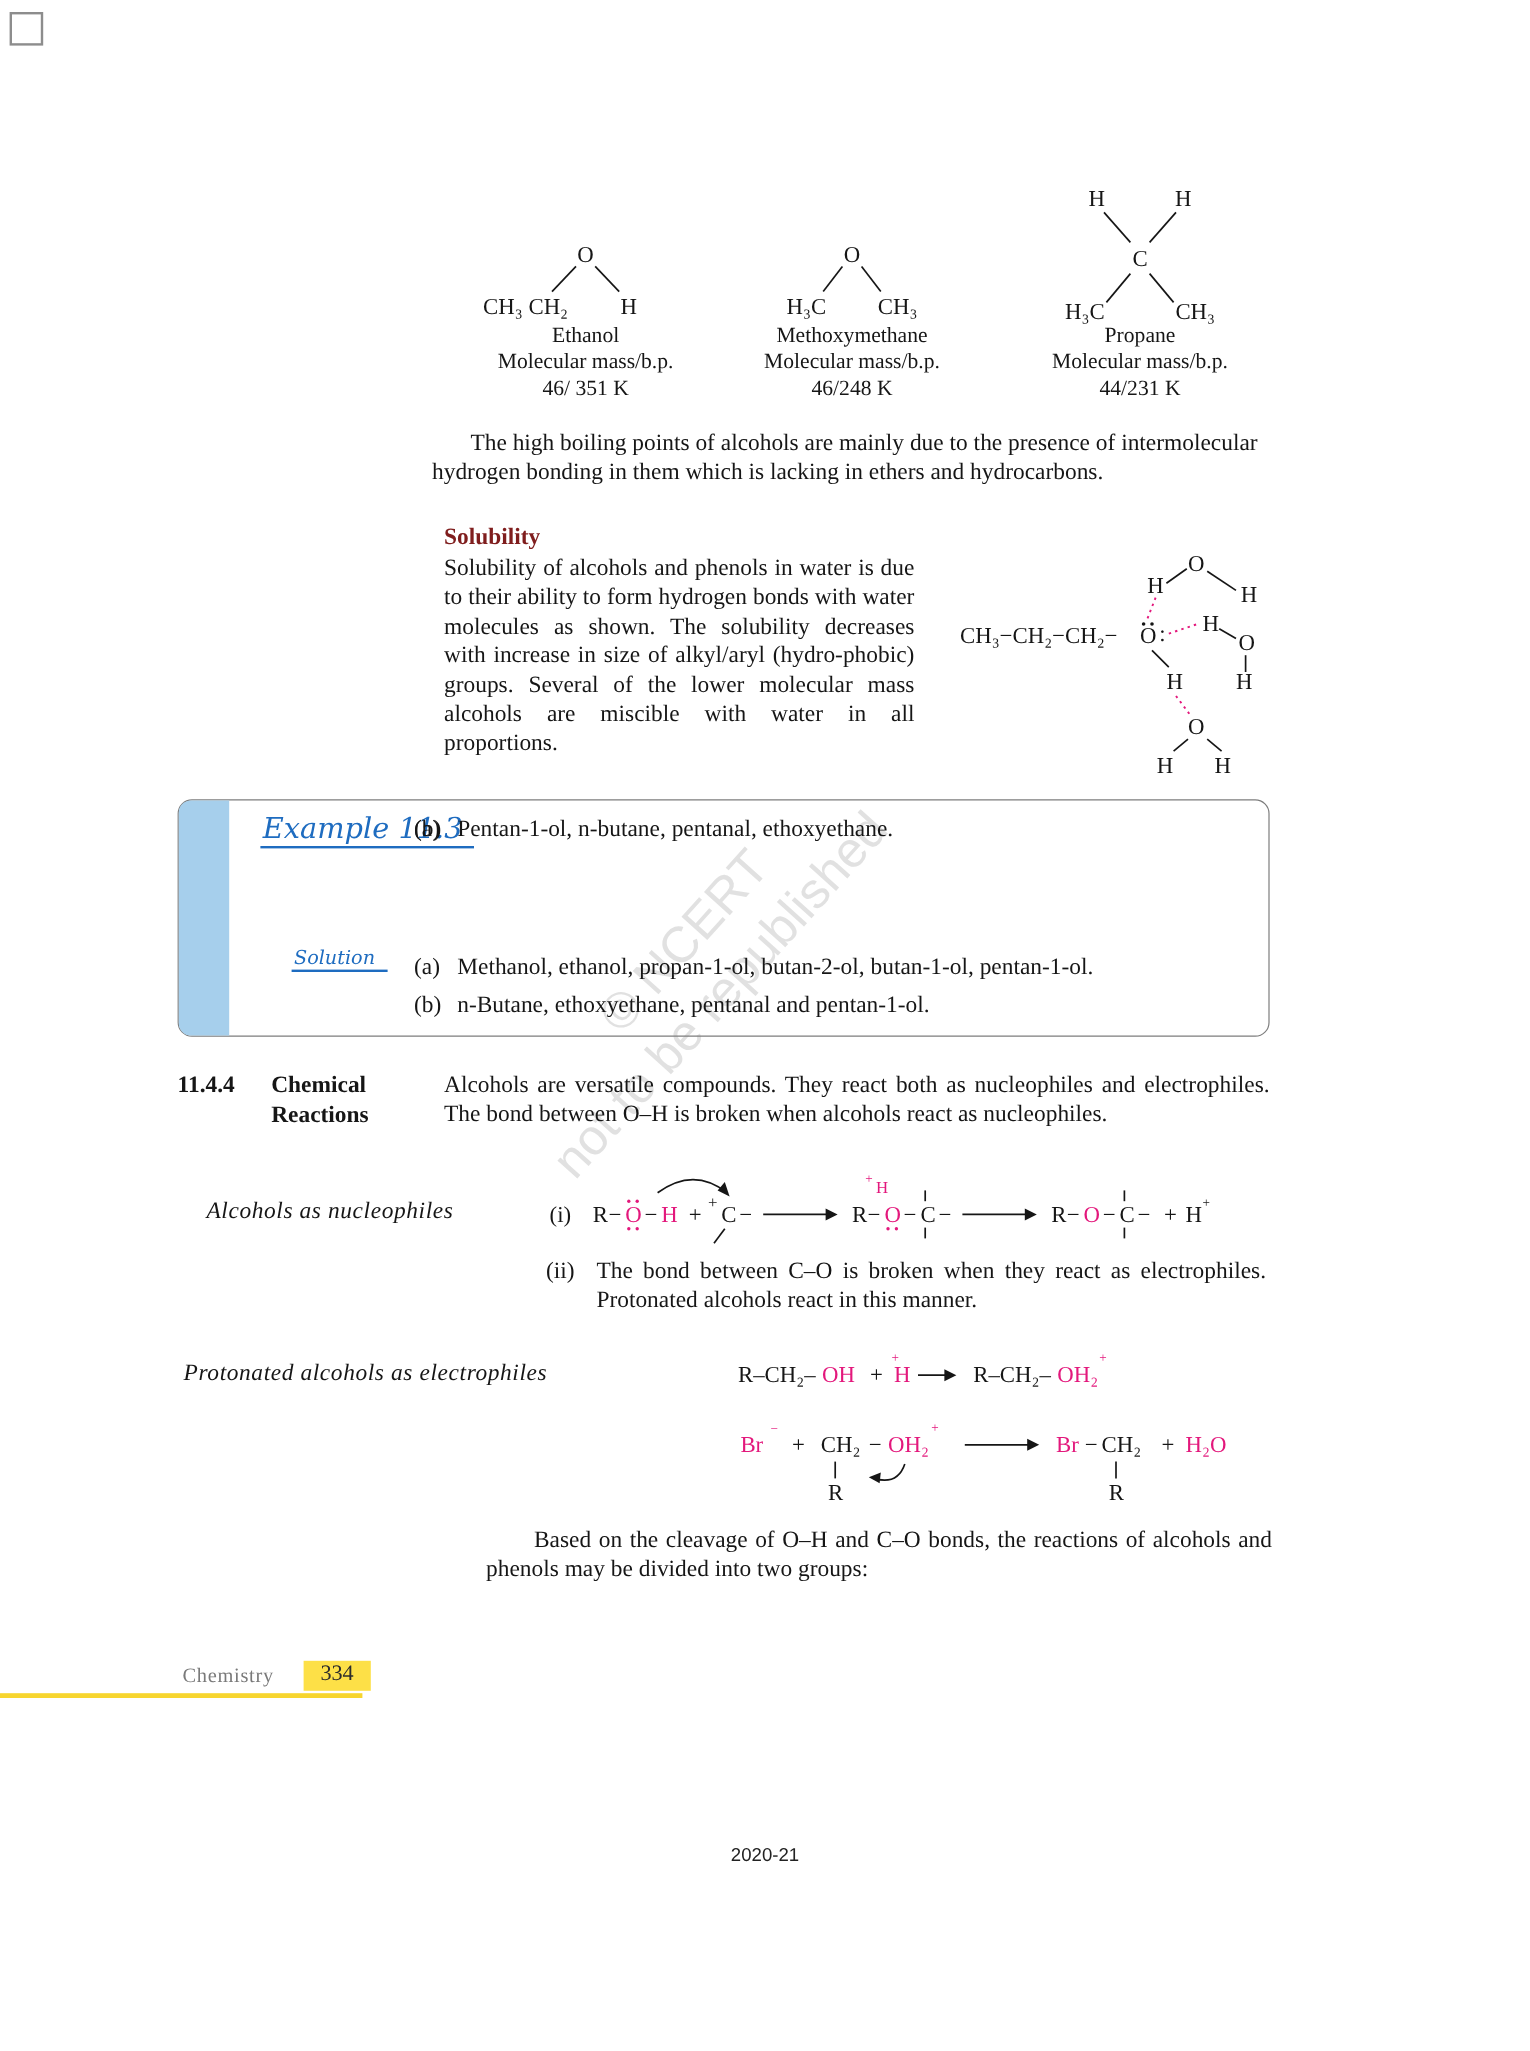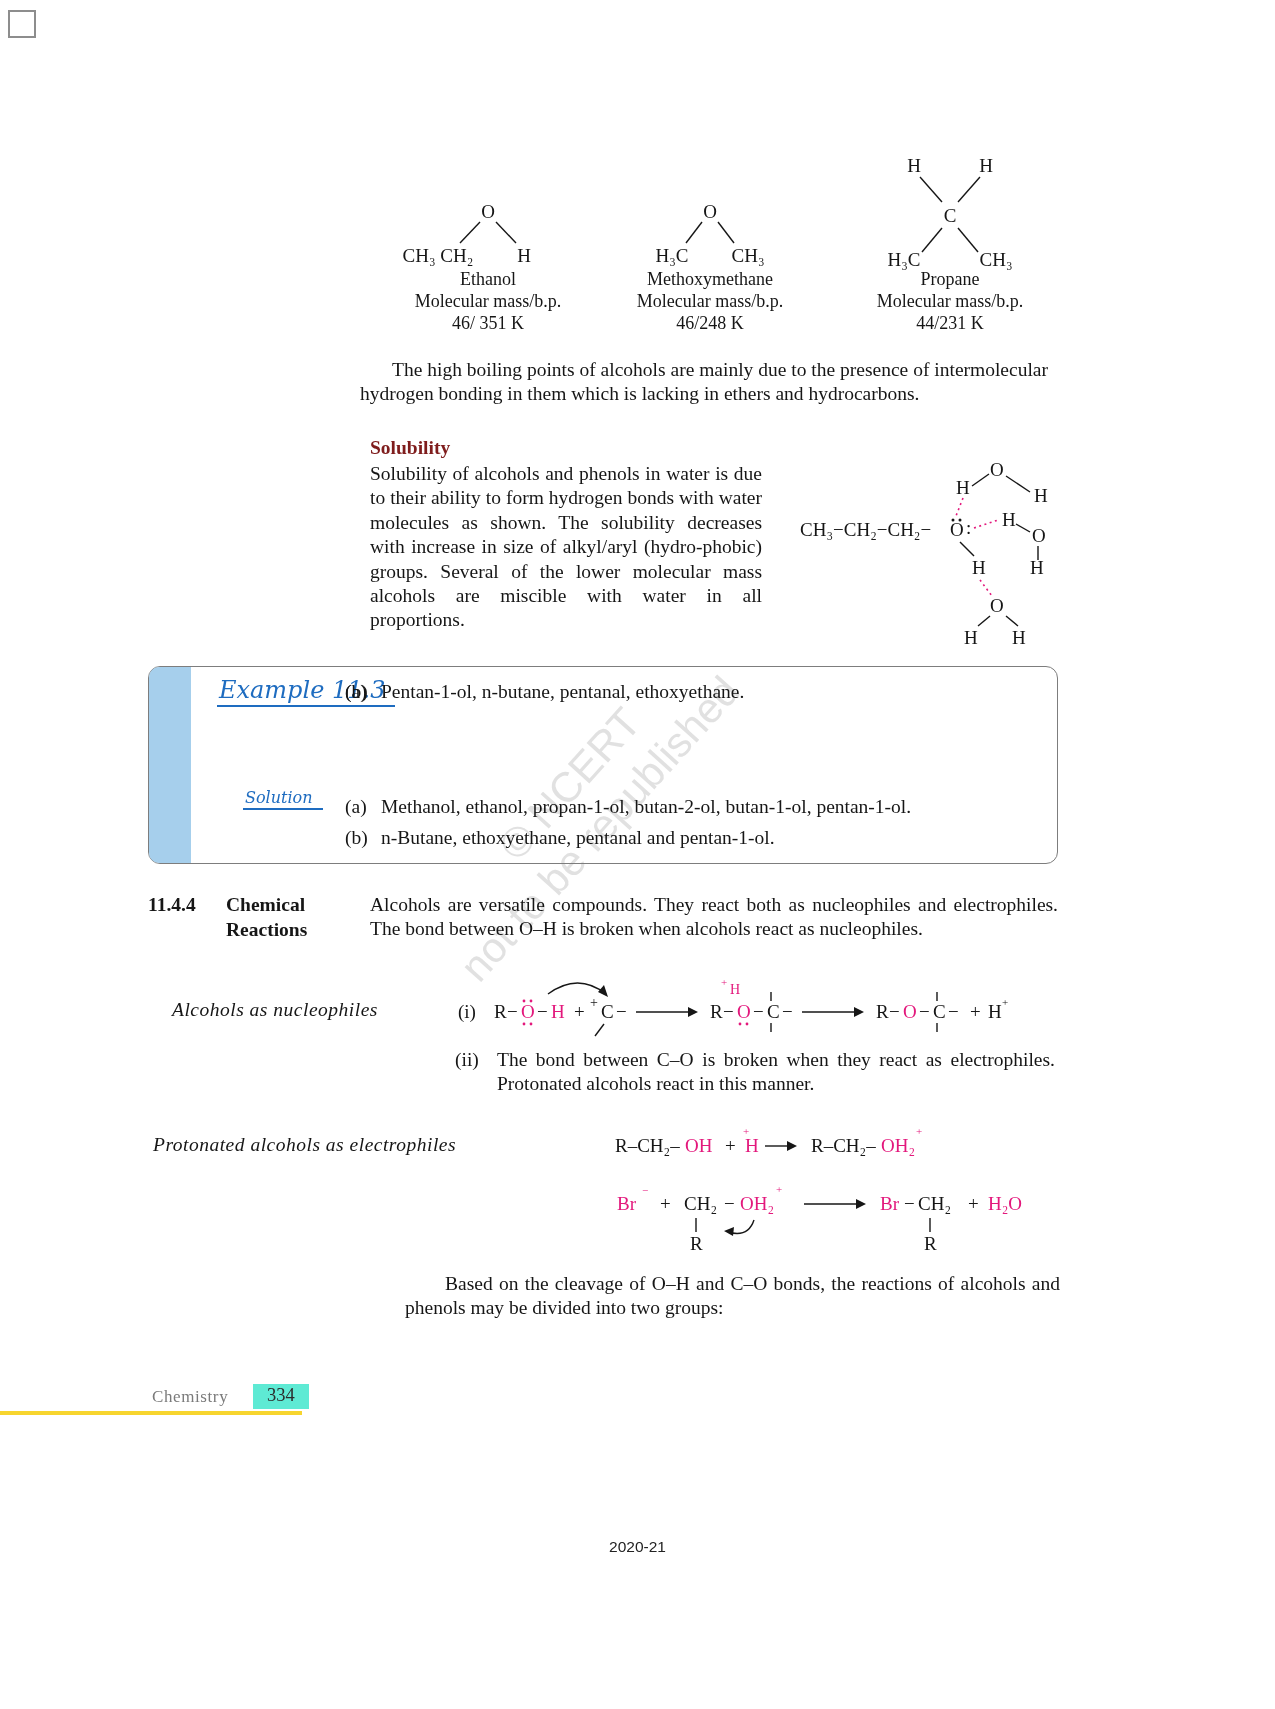--- a/index.html
+++ b/index.html
@@ -47,21 +47,21 @@
   .hang { position:relative; padding-left:36px; margin-top:2px; }
   .hang .mk { position:absolute; left:0; }
 
   
   .wm { position:absolute; text-align:center; color:#c9c9c9; opacity:0.55;
         font-family:"Liberation Sans",sans-serif; font-size:42px; transform:rotate(-48deg); }
 
   
   .footer-chem { position:absolute; left:152px; top:1387px; color:#7a7a7a;
                  font-size:17px; letter-spacing:0.6px; }
-  .footer-page { position:absolute; left:253px; top:1384px; background:#5eead4;
+  .footer-page { position:absolute; left:253px; top:1384px; background:#fde047;
                  padding:1px 14px 3px; font-size:18.5px; color:#2c2c2c; }
   .footer-line { position:absolute; left:0; top:1411px; width:302px; height:4px; background:#f7d52e; }
   .year { position:absolute; left:0; right:0; top:1538px; text-align:center;
           font-family:"Liberation Sans",sans-serif; font-size:15.5px; color:#222; }
 </style>
 </head>
 <body>
 
 <div class="corner-square"></div>
 

